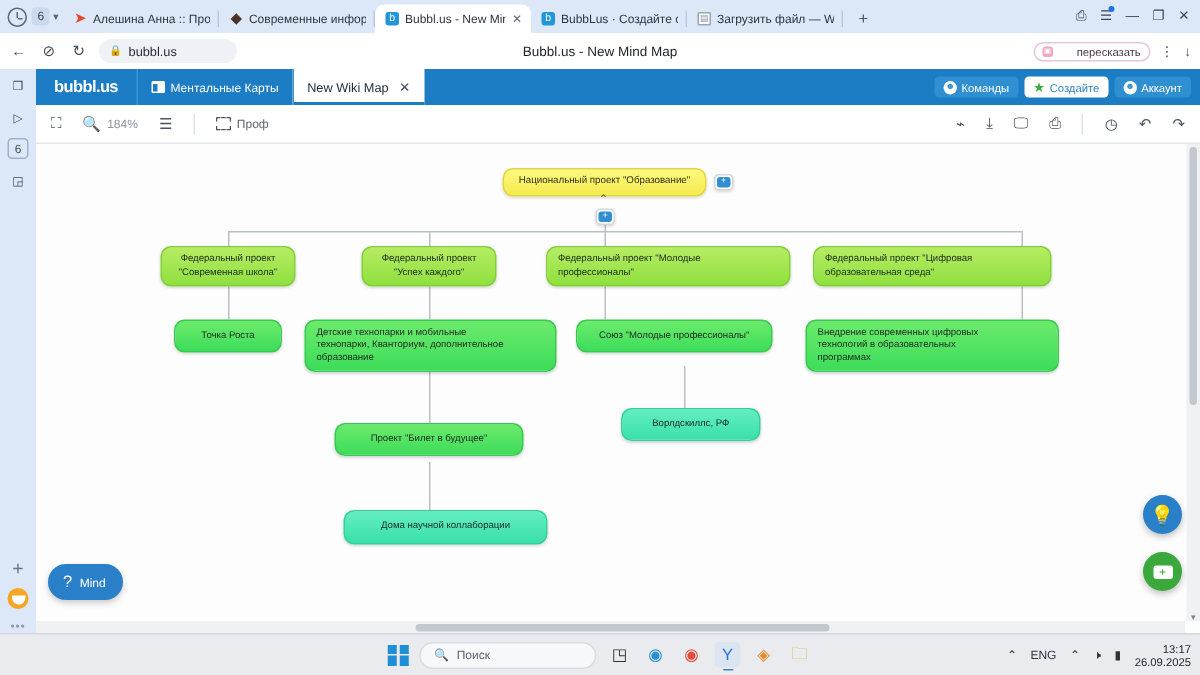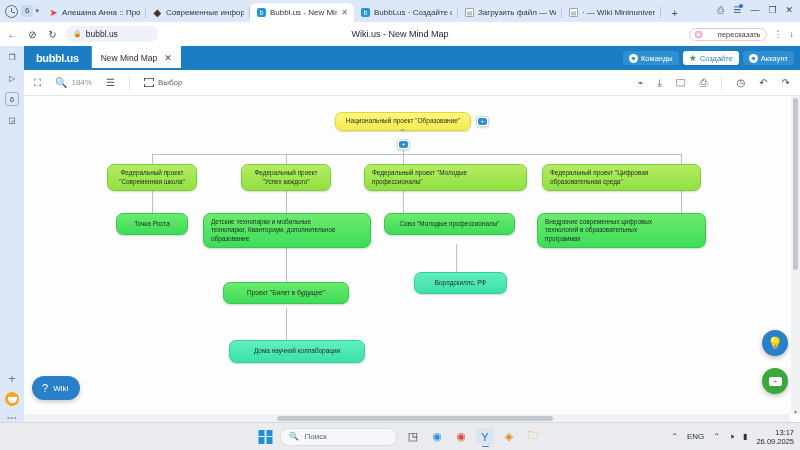--- a/index.html
+++ b/index.html
@@ -358,44 +358,40 @@
     <span class="btab-close">✕</span>
   </div>
   <div class="btab">
     <span class="btab-fav fav-bubbl">b</span>
     <span class="btab-label">BubbLus · Создайте стр</span>
   </div>
   <div class="btab">
     <span class="btab-fav fav-doc">▤</span>
     <span class="btab-label">Загрузить файл — Wiki</span>
   </div>
-  <div class="btab">
-    <span class="btab-fav fav-doc">▤</span>
-    <span class="btab-label">· — Wiki Mininuniver</span>
-  </div>
   <div class="newtab-btn">+</div>
 
   <div class="tabstrip-right">
     <span class="win-ico">⎙</span>
     <span class="win-ico badge">☰</span>
     <span class="win-ico">—</span>
     <span class="win-ico">❐</span>
     <span class="win-ico">✕</span>
   </div>
 </div>
 
 <div id="browser-toolbar">
   <span class="nav-ico">←</span>
   <span class="nav-ico">⊘</span>
   <span class="nav-ico">↻</span>
   <div class="urlbar">
     <span class="lock">🔒</span>
     <span class="urltext">bubbl.us</span>
   </div>
-  <div class="page-title-center">Wiki.us - New Mind Map</div>
+  <div class="page-title-center">Bubbl.us - New Mind Map</div>
   <div class="tb-right">
     <div class="retell">
       <span class="rdot">▣</span>
       <span>пересказать</span>
     </div>
     <span class="tb-ico">⋮</span>
     <span class="tb-ico">↓</span>
   </div>
 </div>
 
@@ -407,22 +403,26 @@
   <div class="rail-spacer"></div>
   <div class="rail-plus">+</div>
   <div class="rail-avatar"></div>
   <div class="rail-dots">•••</div>
 </div>
 
 <div id="app">
 
   <div id="app-header">
     <div class="brand">bubbl.us</div>
+    <div class="hdr-item">
+      <span class="hdr-ico-sq"></span>
+      <span>Ментальные Карты</span>
+    </div>
     <div class="doc-tab">
-      <span>New Mind Map</span>
+      <span>New Wiki Map</span>
       <span class="dt-close">✕</span>
     </div>
     <div class="hdr-right">
       <div class="hbtn">
         <span class="cico">☻</span>
         <span>Команды</span>
       </div>
       <div class="hbtn white">
         <span class="star">★</span>
         <span>Создайте</span>
@@ -441,21 +441,21 @@
     <div class="tool">
       <span class="glyph">🔍</span>
       <span class="zoomval">184%</span>
     </div>
     <div class="tool">
       <span class="glyph">☰</span>
     </div>
     <div class="tb-divider"></div>
     <div class="tool">
       <span class="sel-box"></span>
-      <span>Выбор</span>
+      <span>Проф</span>
     </div>
     <div class="tools-right">
       <span class="tr-ico">⌁</span>
       <span class="tr-ico">⤓</span>
       <span class="tr-ico">🖵</span>
       <span class="tr-ico">⎙</span>
       <div class="tb-divider"></div>
       <span class="tr-ico">◷</span>
       <span class="tr-ico">↶</span>
       <span class="tr-ico">↷</span>
@@ -507,21 +507,21 @@
 технологий в образовательных
 программах</div>
 
     <div class="node green center-txt" style="left:199px; top:186px; width:126px; height:22px;">Проект "Билет в будущее"</div>
     <div class="node mint center-txt" style="left:390px; top:176px; width:93px; height:22px;">Ворлдскиллс, РФ</div>
 
     <div class="node mint center-txt" style="left:205px; top:244px; width:136px; height:23px;">Дома научной коллаборации</div>
 
     <div class="help-btn">
       <span class="qm">?</span>
-      <span>Wiki</span>
+      <span>Mind</span>
     </div>
     <div class="fab blue" style="right:12px; bottom:66px;">
       <span>💡</span>
     </div>
     <div class="fab green" style="right:12px; bottom:28px;">
       <span class="plusbox">+</span>
     </div>
 
     <div class="vscroll">
       <div class="vs-arrow" style="top:-1px;">▴</div>

